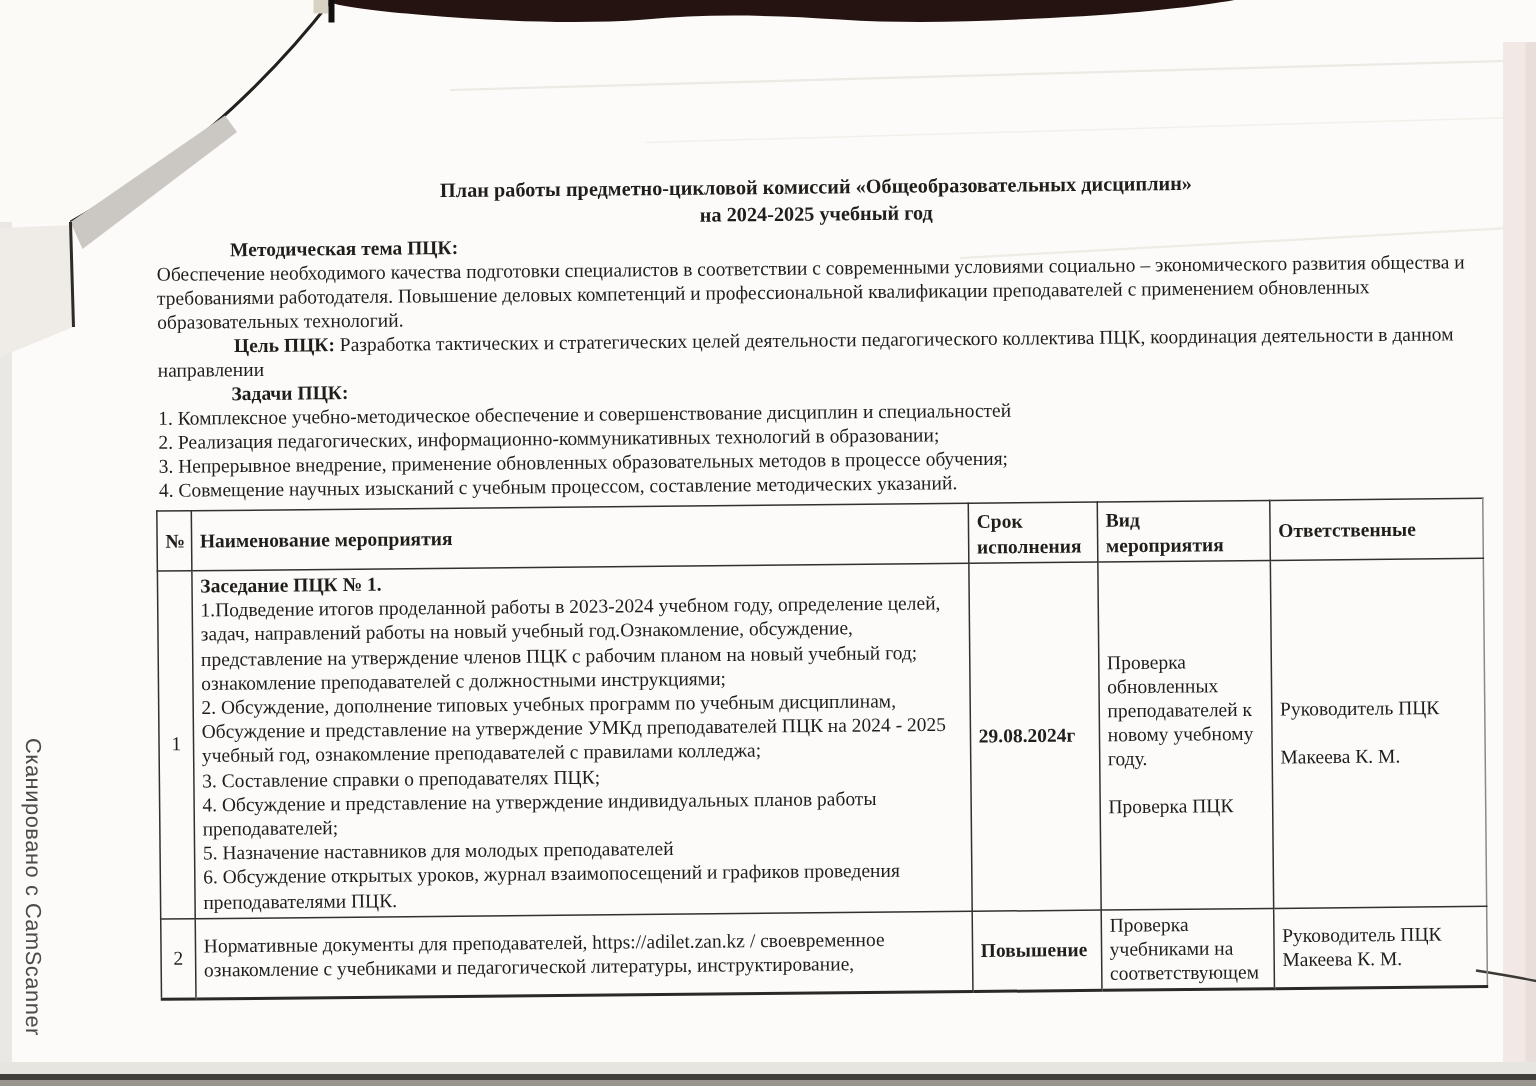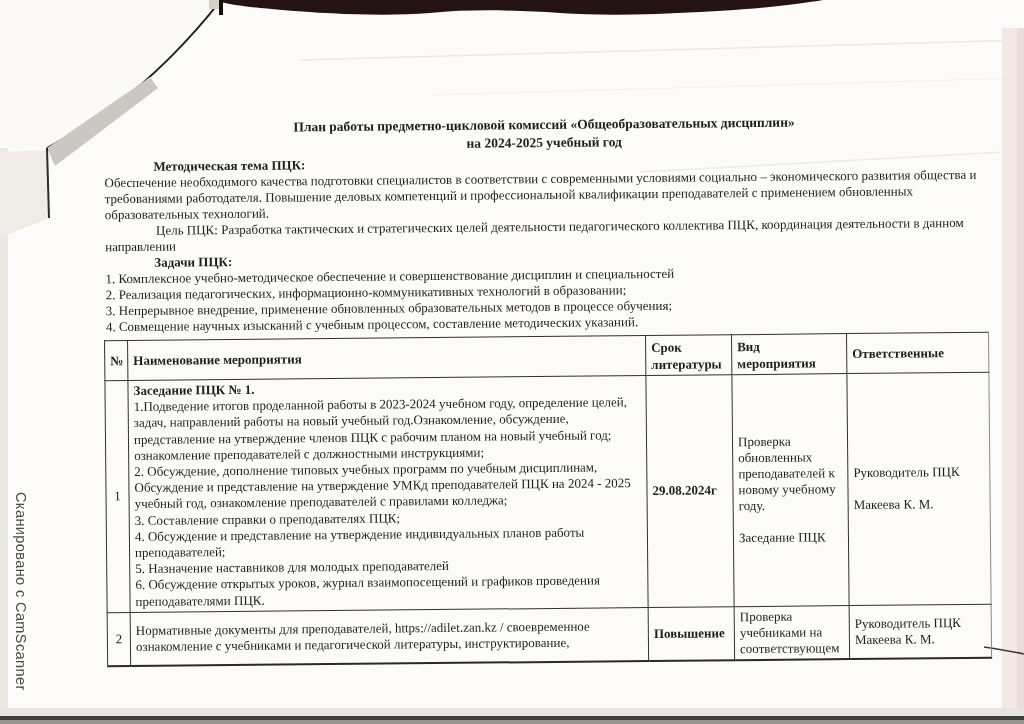--- a/index.html
+++ b/index.html
@@ -24,21 +24,21 @@
 
   .page {
     position:absolute; left:104px; top:116px; width:884px; z-index:1;
     transform:rotate(-0.55deg); transform-origin:50% 40%;
     font-size:13px; line-height:16px;
   }
   .doc-title { text-align:center; font-weight:bold; font-size:13.5px; line-height:18px; margin-bottom:3px; }
   .h-indent { font-weight:bold; padding-left:51px; }
   .body-text { padding-left:2px; }
   .goal-par { text-indent:51px; padding-left:2px; }
-  .goal-par .bold { font-weight:normal; }
+  .goal-par .bold { font-weight:bold; }
   .task-line { padding-left:2px; }
 
   table.plan {
     border-collapse:collapse; table-layout:fixed; width:884px; margin-top:5px;
     border:1.5px solid #2b2926;
   }
   table.plan td { border:1px solid #33312e; padding:2px 5px; vertical-align:middle; overflow:hidden; }
   table.plan td.right-edge { border-right:1px solid #8d8a85; }
   tr.hdr td { font-weight:bold; height:40px; line-height:17px; }
   td.c-num { text-align:center; }
@@ -110,40 +110,40 @@
       <col style="width:23px">
         <col style="width:518px">
         <col style="width:86px">
       <col style="width:115px">
         <col style="width:142px">
     </colgroup>
     <tbody>
         <tr class="hdr">
       <td class="c-num">№</td>
       <td class="c-name">Наименование  мероприятия</td>
-      <td>Срок литературы</td>
+      <td>Срок исполнения</td>
       <td>Вид мероприятия</td>
       <td class="right-edge">Ответственные</td>
     </tr>
 
     <tr class="r1">
       <td class="c-num">1</td>
       <td class="c-name">
         <div class="cell-title">Заседание ПЦК № 1.</div>
         <div>1.Подведение итогов проделанной работы в 2023-2024 учебном году, определение целей, задач, направлений работы на новый учебный год.Ознакомление, обсуждение, представление на утверждение членов ПЦК с рабочим планом на новый учебный год; ознакомление преподавателей с должностными инструкциями;</div>
         <div>2. Обсуждение, дополнение типовых учебных программ по учебным дисциплинам, Обсуждение и представление на утверждение УМКд преподавателей ПЦК на 2024 - 2025 учебный год, ознакомление преподавателей с правилами колледжа;</div>
         <div>3. Составление справки о преподавателях ПЦК;</div>
         <div>4. Обсуждение и представление на утверждение индивидуальных планов работы преподавателей;</div>
         <div>5. Назначение наставников для молодых преподавателей</div>
         <div>6. Обсуждение открытых уроков, журнал  взаимопосещений и графиков проведения преподавателями ПЦК.</div>
       </td>
       <td class="c-term bold">29.08.2024г</td>
       <td>
         <div>Проверка обновленных преподавателей к новому учебному году.</div>
-        <div class="gap-above">Заседание ПЦК</div>
+        <div class="gap-above">Проверка ПЦК</div>
       </td>
       <td class="right-edge">
         <div>Руководитель ПЦК</div>
         <div class="gap-above">Макеева К. М.</div>
       </td>
     </tr>
 
     <tr class="r2">
       <td class="c-num">2</td>
       <td class="c-name" style="vertical-align:middle;">Нормативные документы для преподавателей, https://adilet.zan.kz / своевременное ознакомление с учебниками и  педагогической литературы, инструктирование,</td>

